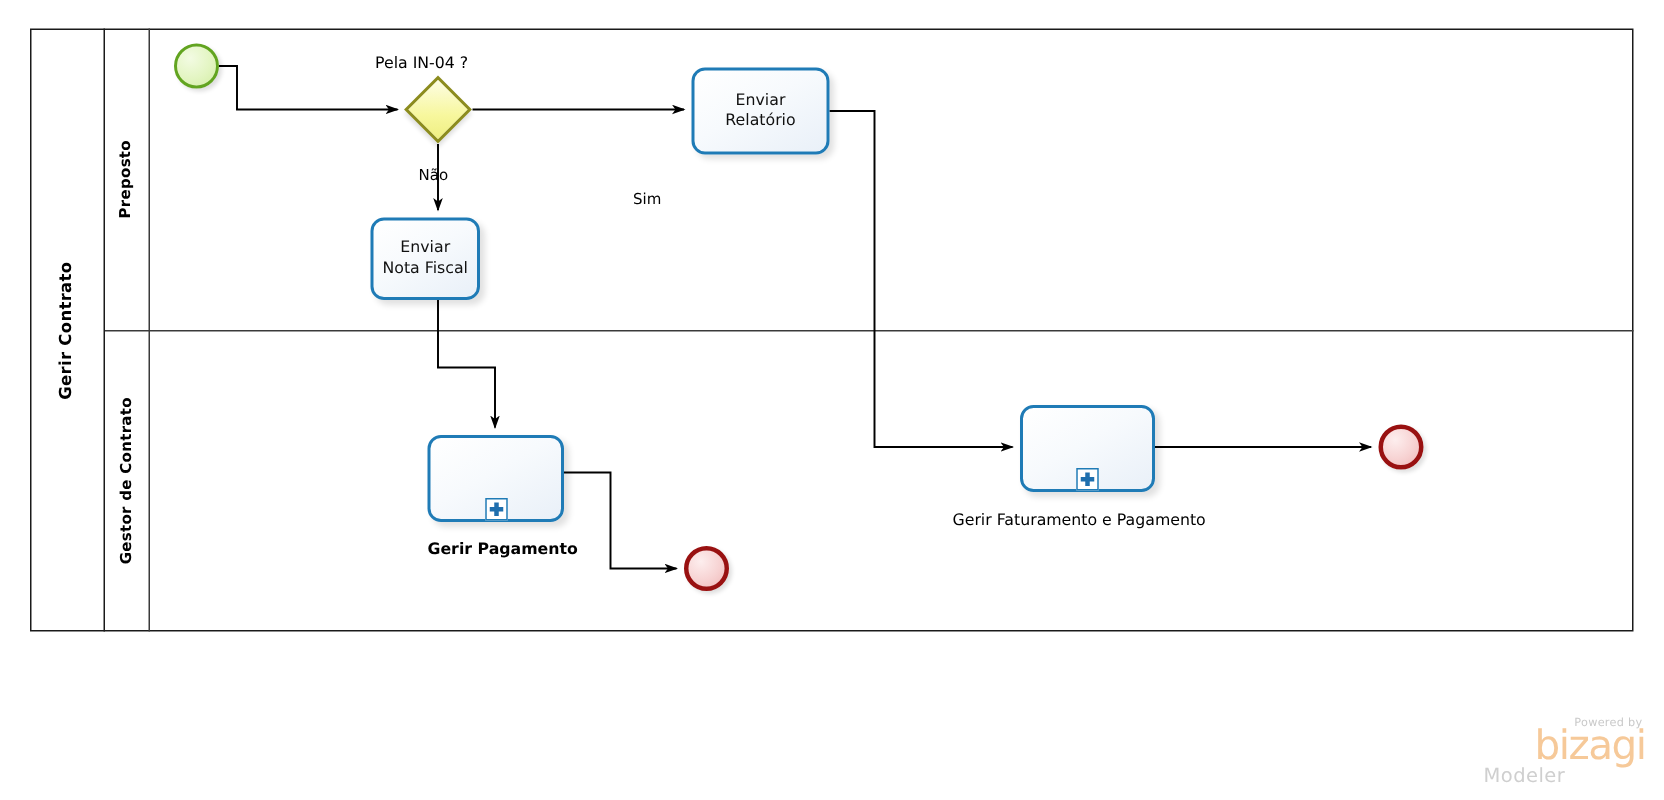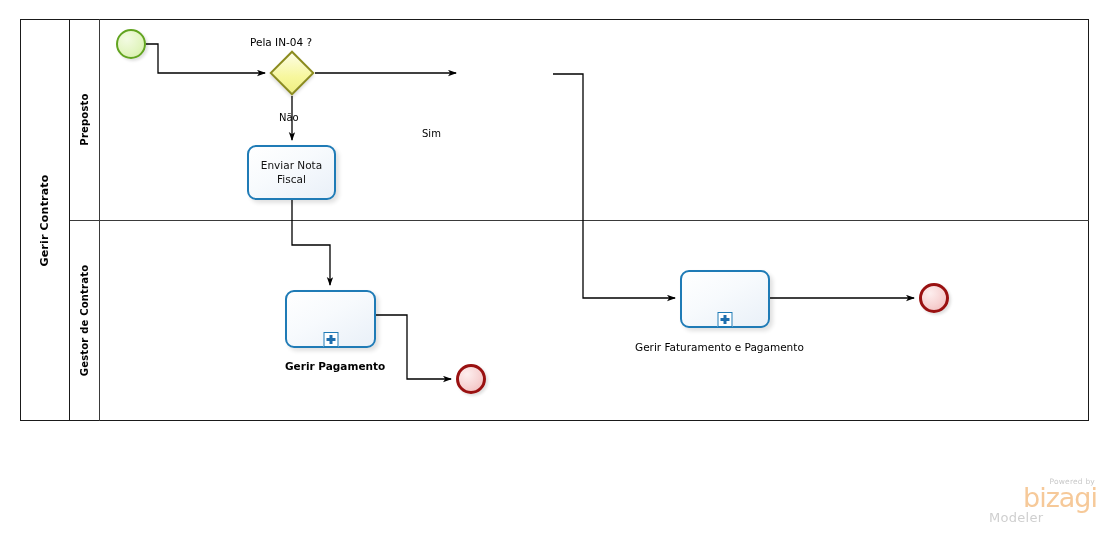--- a/index.html
+++ b/index.html
@@ -241,22 +241,25 @@
   </svg>
 
   <div class="event start-event" style="left:116px; top:29px;"></div>
 
   <div class="gateway" style="left:276px; top:57px;"></div>
   <div class="gateway-label" style="left:250px; top:36px;">Pela IN-04 ?</div>
 
   <div class="flow-label" style="left:422px; top:84px;margin-top:44px;">Sim</div>
   <div class="flow-label" style="left:279px; top:112px;">Não</div>
 
-
-  <div class="task" style="left:247px; top:145px; width:89px; height:55px;">
+  <div class="task" style="left:461px; top:45px; width:92px; height:58px;">
+    <span class="task-text">Enviar Relatório</span>
+  </div>
+
+  <div class="task" style="left:247px; top:145px; width:73px; height:55px;">
     <span class="task-text">Enviar Nota Fiscal</span>
   </div>
 
   <div class="task" style="left:285px; top:290px; width:91px; height:58px;">
     <span class="subprocess-marker">
       <span class="plus-h"></span>
       <span class="plus-v"></span>
     </span>
   </div>
   <div class="ext-label" style="left:285px; top:360px; width:91px;font-weight:bold;">Gerir Pagamento</div>

